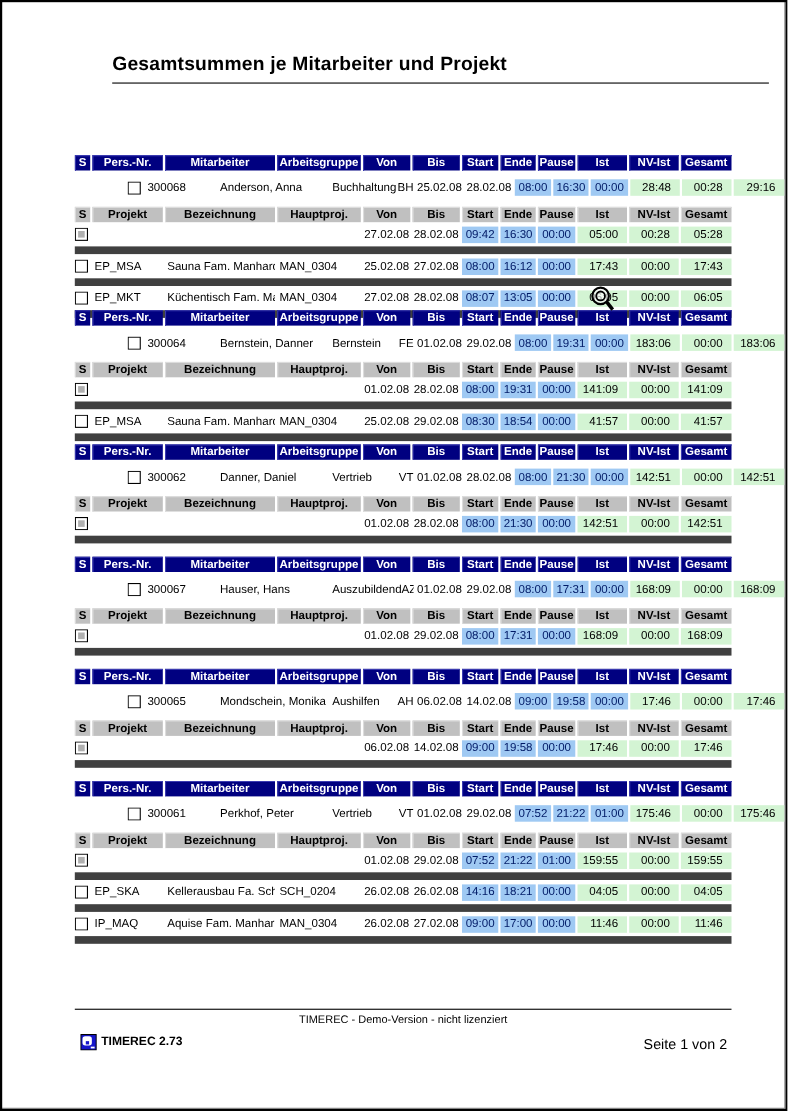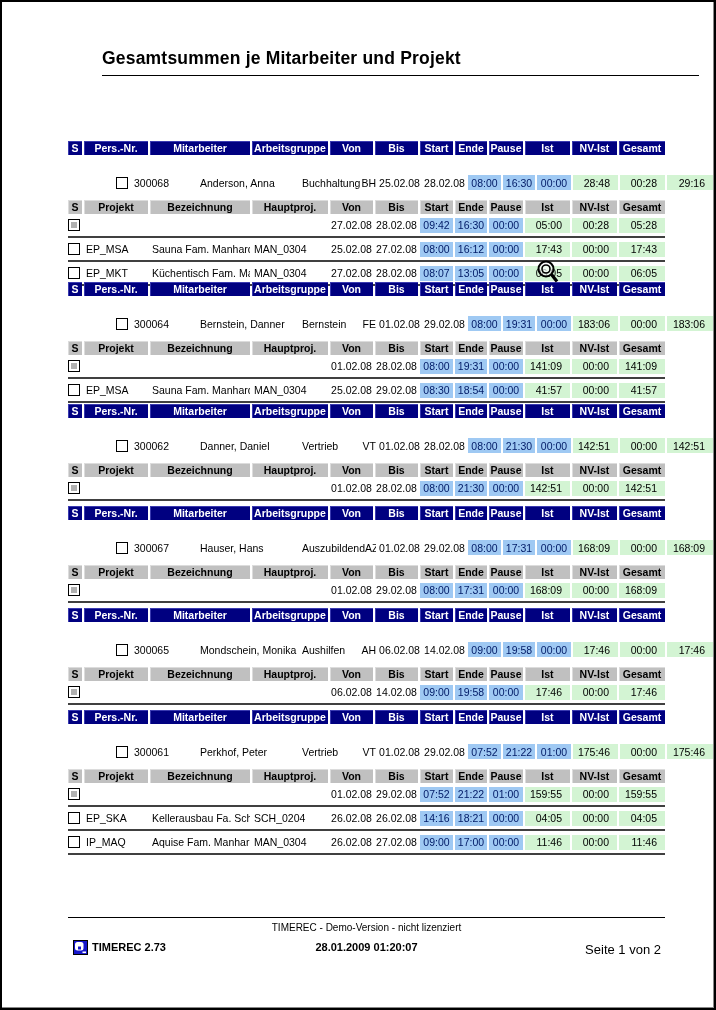--- a/index.html
+++ b/index.html
@@ -27,23 +27,23 @@
     column-gap:2px;
   }
   .hrow{height:14px;}
   .hcell{
     font-size:10.5px;font-weight:bold;
     display:flex;align-items:center;justify-content:center;
     white-space:nowrap;overflow:hidden;
   }
   .emp-header .hcell{background:var(--header-bg,#000080);color:var(--header-text,#fff);box-shadow:inset 1px 1px 0 #3a3ab0;}
   .proj-header .hcell{background:var(--subheader-bg,#C0C0C0);color:#000;box-shadow:inset 1px 1px 0 #dcdcdc;}
-  .emp-row{height:19px;margin-top:18px;align-items:center;padding-left:48px;}
+  .emp-row{height:19px;margin-top:6px;align-items:center;padding-left:48px;}
   .proj-header{margin-top:8px;}
-  .proj-row{height:22px;border-bottom:2px solid #404040;align-items:center;}
+  .proj-row{height:22px;border-bottom:7px solid #404040;align-items:center;}
   .cell{font-size:10.5px;color:#000;display:flex;align-items:center;white-space:nowrap;overflow:hidden;}
   .cell.left{justify-content:flex-start;padding-left:2px;}
   .cell.center{justify-content:center;}
   .cell.split{justify-content:space-between;padding-left:2px;}
   .val{height:15px;}
   .val.blue{background:var(--time-cell-bg,#9FC9F3);color:#001a66;justify-content:center;}
   .val.green{background:var(--sum-cell-bg,#D3F4D3);color:#000;justify-content:flex-end;padding-right:8px;}
   .cbwrap{display:flex;align-items:center;justify-content:flex-start;}
   .cb{
     width:10px;height:10px;border:1px solid #000;background:#fff;
@@ -555,21 +555,20 @@
   <div class="demo-text">TIMEREC - Demo-Version - nicht lizenziert</div>
   <span class="logo">
     <svg width="15" height="15" viewBox="0 0 15 15">
       <rect x="0.5" y="0.5" width="14" height="14" fill="#1616CC" stroke="#000"></rect>
       <rect x="2" y="2" width="8.5" height="8.5" rx="2.5" fill="#fff"></rect>
       <rect x="5" y="6.5" width="3" height="3" fill="#1616CC"></rect>
       <rect x="9.5" y="11.5" width="3.5" height="1.6" fill="#fff"></rect>
     </svg>
   </span>
   <div class="version-text">TIMEREC 2.73</div>
-  <div class="datetime-text">28.01.2009 01:20:07</div>
   <div class="page-indicator">Seite 1 von 2</div>
 
   <span class="cursor">
     <svg width="26" height="27" viewBox="0 0 26 27">
       <circle cx="11" cy="10" r="7.5" fill="rgba(255,255,255,0.65)" stroke="#000" stroke-width="2"></circle>
       <circle cx="11" cy="10" r="4" fill="none" stroke="#000" stroke-width="1.6"></circle>
       <line x1="16.5" y1="15.5" x2="22" y2="22.5" stroke="#000" stroke-width="3.2"></line>
     </svg>
   </span>
 </div>

